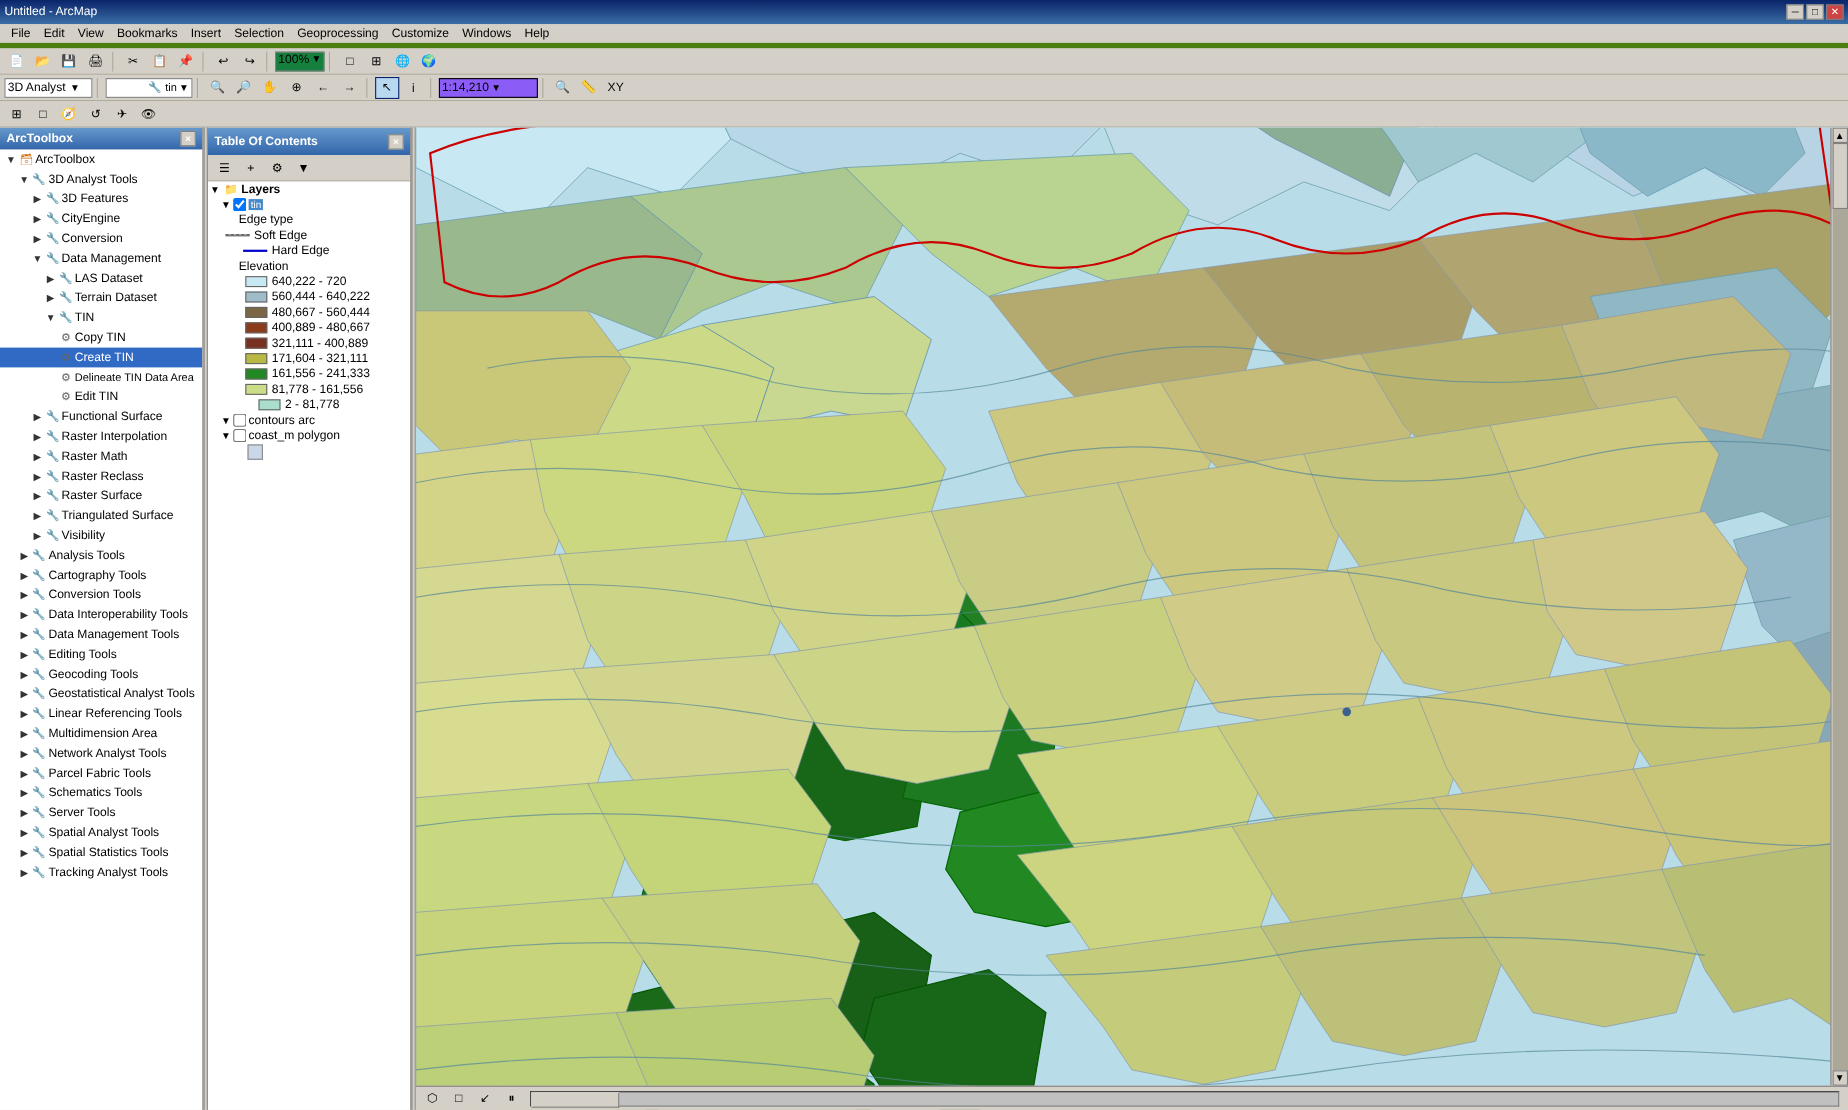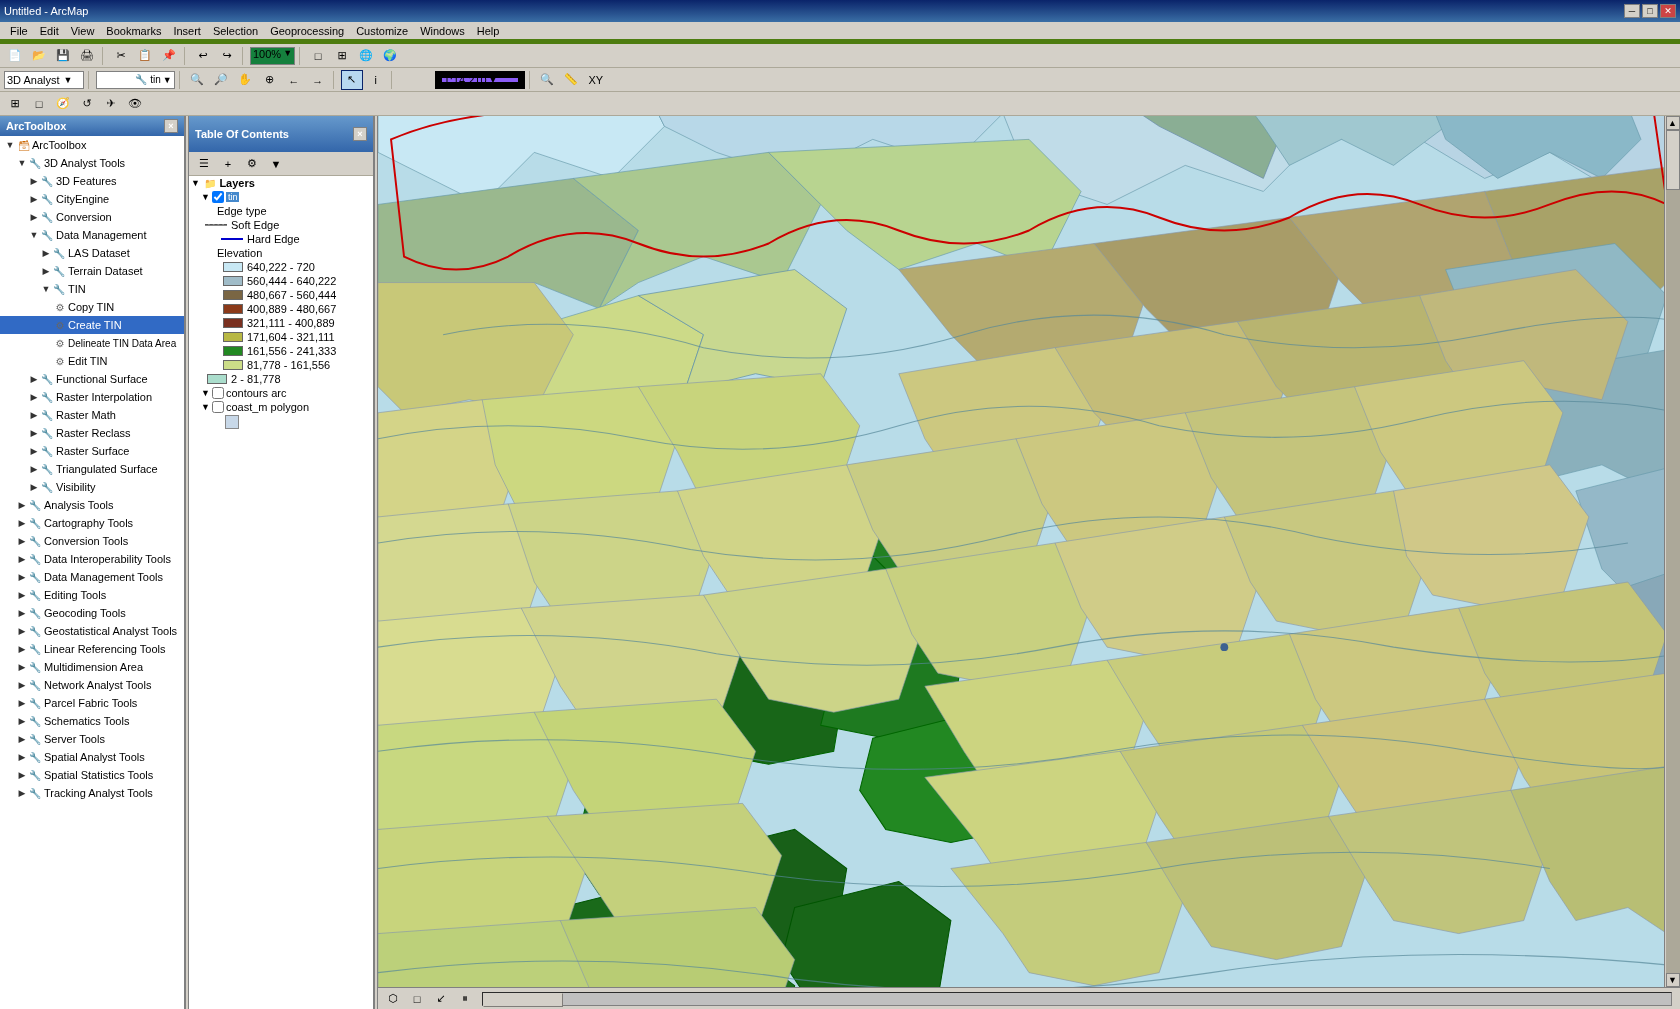--- a/index.html
+++ b/index.html
@@ -100,21 +100,21 @@
       display: flex;
       flex-direction: column;
       overflow: hidden;
     }
     #toc-header {
       background: linear-gradient(to bottom, #6699cc, #3366aa);
       color: white;
       font-size: 11px;
       font-weight: bold;
       padding: 2px 6px;
-      height: 36px;
+      height: 25px;
       display: flex;
       align-items: center;
       justify-content: space-between;
     }
     #toc-toolbar {
       background: #d4d0c8;
       display: flex;
       align-items: center;
       padding: 2px 4px;
       gap: 2px;
@@ -269,21 +269,21 @@
   <div class="tb-btn" title="Zoom In">🔍</div>
   <div class="tb-btn" title="Zoom Out">🔎</div>
   <div class="tb-btn">✋</div>
   <div class="tb-btn">⊕</div>
   <div class="tb-btn">←</div>
   <div class="tb-btn">→</div>
   <div class="tb-sep"></div>
   <div class="tb-btn active-tool">↖</div>
   <div class="tb-btn">ℹ</div>
   <div class="tb-sep"></div>
-  <div style="display:flex;align-items:center;border:7px solid #000000;background:#8b5cf6;height:18px;padding:0 2px;min-width:90px;margin-left:36px;">
+  <div style="display:flex;align-items:center;border:1px solid #000000;background:#8b5cf6;height:18px;padding:0 2px;min-width:90px;">
     <span style="font-size:11px;">1:14,210</span>
     <span style="font-size:9px;margin-left:2px;">▼</span>
   </div>
   <div class="tb-sep"></div>
   <div class="tb-btn">🔍</div>
   <div class="tb-btn">📏</div>
   <div class="tb-btn">XY</div>
 </div>
 
 <div id="toolbar3">
@@ -603,21 +603,21 @@
       <div class="toc-item" style="padding-left:32px;">
         <div class="legend-color" style="background:#228822;"></div>
         <span>161,556 - 241,333</span>
       </div>
 
       <div class="toc-item" style="padding-left:32px;">
         <div class="legend-color" style="background:#ccdd88;"></div>
         <span>81,778 - 161,556</span>
       </div>
 
-      <div class="toc-item" style="padding-left:16px;text-align:center;">
+      <div class="toc-item" style="padding-left:44px;text-align:center;">
         <div class="legend-color" style="background:#aaddcc;"></div>
         <span>2 - 81,778</span>
       </div>
 
       <div class="toc-item" style="padding-left:12px;">
         <span style="font-size:9px;">▼</span>
         <input type="checkbox" style="margin: 0px 2px; width: 12px; height: 12px;">
         <span>contours arc</span>
       </div>
 

